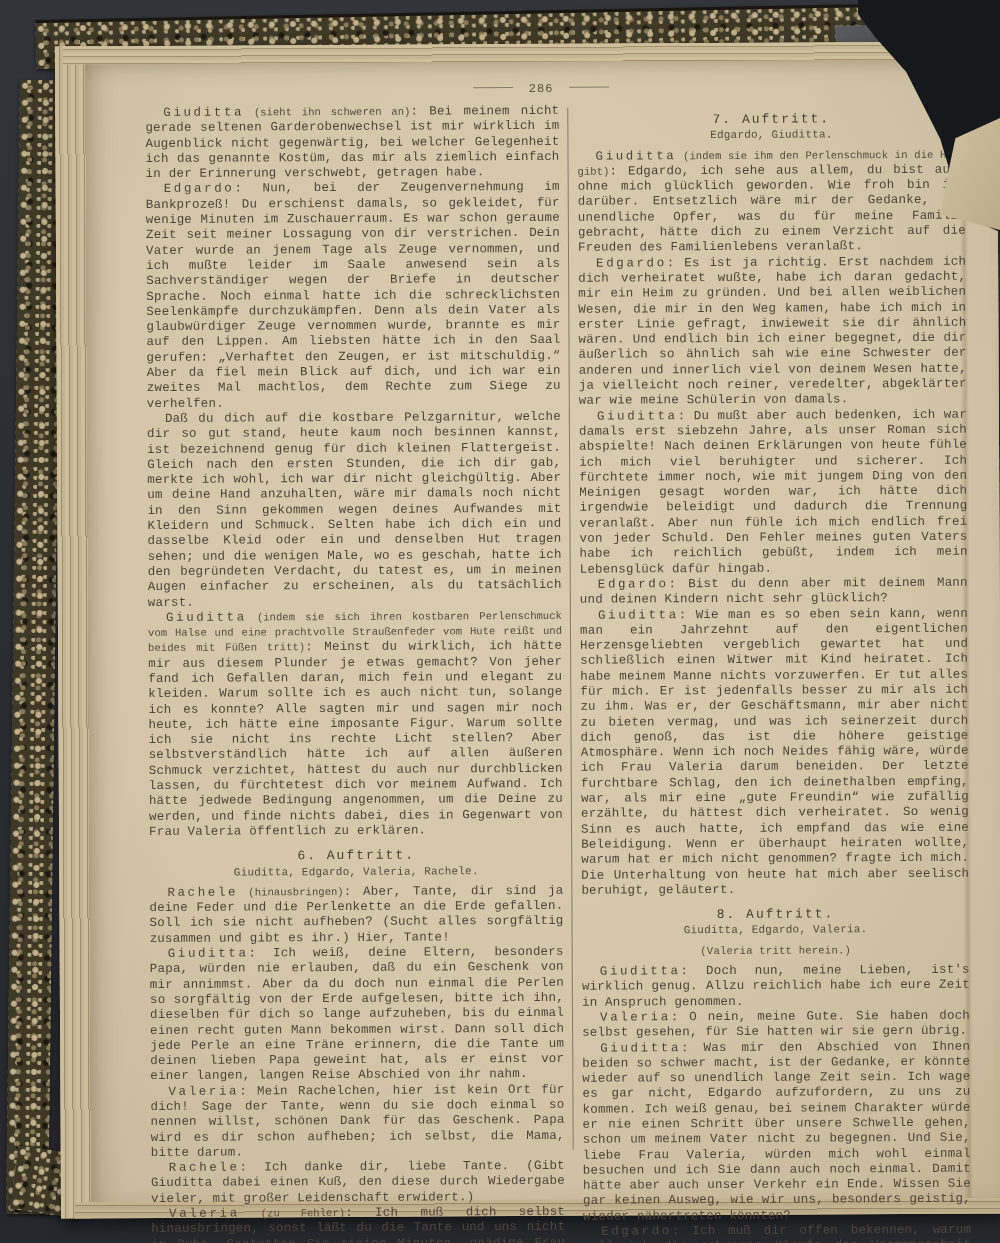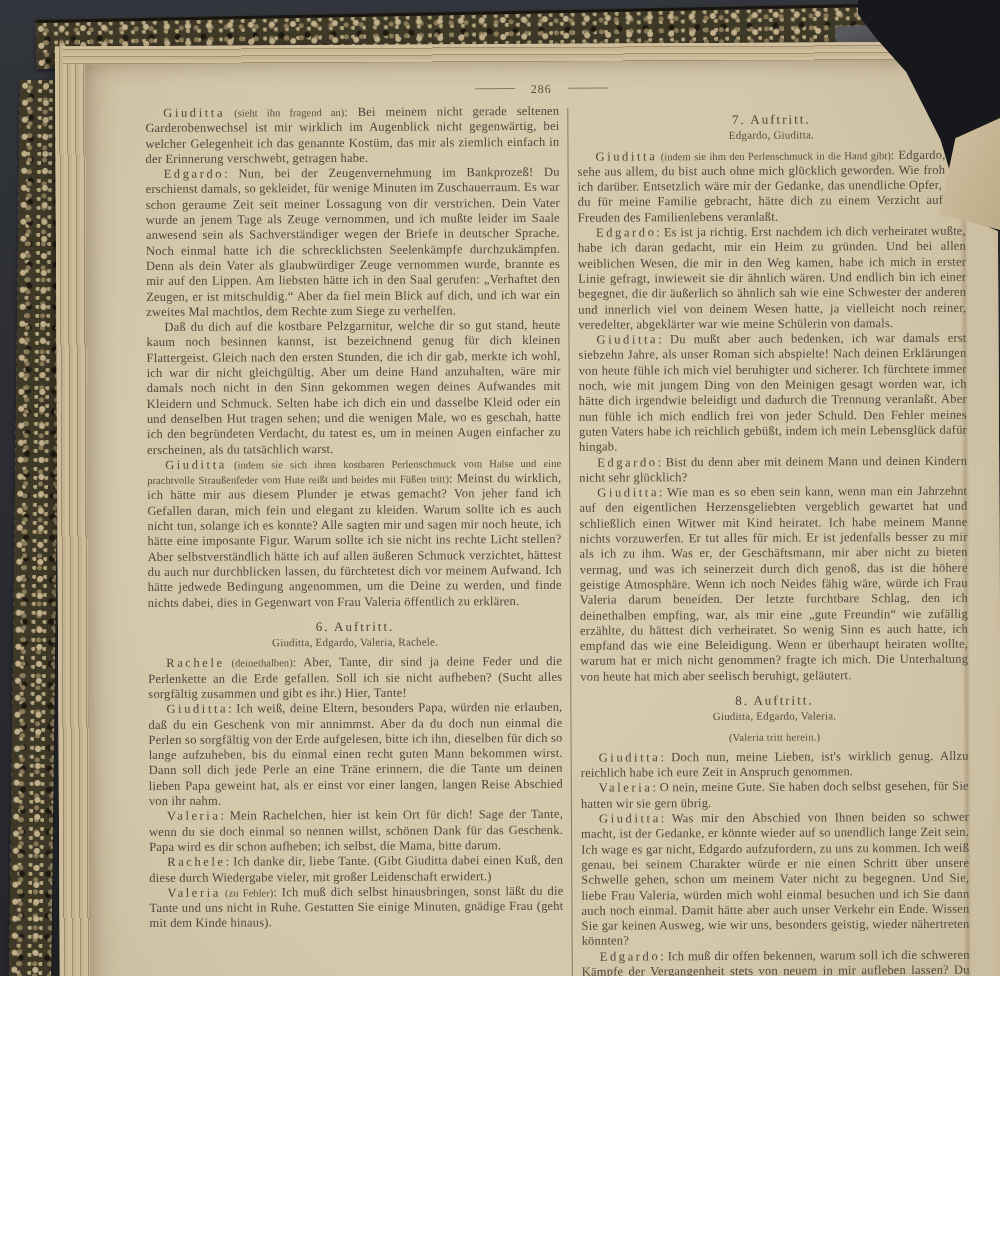--- a/index.html
+++ b/index.html
@@ -1,21 +1,21 @@
 <!DOCTYPE html>
 <html><head>
 <meta charset="utf-8">
 <style>
   html,body{margin:0;padding:0;}
   .scene{
     position:relative;
-    width:1000px;height:976px;
+    width:1000px;height:1243px;
     overflow:hidden;
     background:linear-gradient(180deg,#33353c 0%,#2c2e34 38%,#26272c 100%);
-    font-family:Liberation Serif, serif;
+    font-family:Liberation Mono, monospace;
   }
   
   .cover-top,.cover-left,.cover-corner{
     position:absolute;
     background-color:#3e3827;
     background-image:
       radial-gradient(circle at 25% 35%, #c2b08c 0 2.5px, rgba(0,0,0,0) 3.5px),
       radial-gradient(circle at 70% 65%, #8a7a58 0 2px, rgba(0,0,0,0) 3px),
       radial-gradient(circle at 45% 80%, #1e1a10 0 2.5px, rgba(0,0,0,0) 3.5px),
       radial-gradient(circle at 85% 20%, #b4a47e 0 1.8px, rgba(0,0,0,0) 2.6px);
@@ -99,27 +99,27 @@
   <div class="stack">
     <div class="stack-bottom"></div>
     <div class="page">
       <div class="crease"></div>
 
       <div class="page-header">
         <span class="rule"></span><span class="page-number">286</span><span class="rule"></span>
       </div>
 
       <div class="col col-left" id="col-left">
-          <p class="para"><span class="speaker">Giuditta</span><span class="stage-inline"> (sieht ihn fragend an)</span>: Bei meinem nicht gerade seltenen Garderobenwechsel ist mir wirklich im Augenblick nicht gegenwärtig, bei welcher Gelegenheit ich das genannte Kostüm, das mir als ziemlich einfach in der Erinnerung verschwebt, getragen habe.</p>
+          <p class="para"><span class="speaker">Giuditta</span><span class="stage-inline"> (sieht ihn schweren an)</span>: Bei meinem nicht gerade seltenen Garderobenwechsel ist mir wirklich im Augenblick nicht gegenwärtig, bei welcher Gelegenheit ich das genannte Kostüm, das mir als ziemlich einfach in der Erinnerung verschwebt, getragen habe.</p>
           <p class="para"><span class="speaker">Edgardo</span>: Nun, bei der Zeugenvernehmung im Bankprozeß! Du erschienst damals, so gekleidet, für wenige Minuten im Zuschauerraum. Es war schon geraume Zeit seit meiner Lossagung von dir verstrichen. Dein Vater wurde an jenem Tage als Zeuge vernommen, und ich mußte leider im Saale anwesend sein als Sachverständiger wegen der Briefe in deutscher Sprache. Noch einmal hatte ich die schrecklichsten Seelenkämpfe durchzukämpfen. Denn als dein Vater als glaubwürdiger Zeuge vernommen wurde, brannte es mir auf den Lippen. Am liebsten hätte ich in den Saal gerufen: „Verhaftet den Zeugen, er ist mitschuldig.“ Aber da fiel mein Blick auf dich, und ich war ein zweites Mal machtlos, dem Rechte zum Siege zu verhelfen.</p>
           <p class="para">Daß du dich auf die kostbare Pelzgarnitur, welche dir so gut stand, heute kaum noch besinnen kannst, ist bezeichnend genug für dich kleinen Flattergeist. Gleich nach den ersten Stunden, die ich dir gab, merkte ich wohl, ich war dir nicht gleichgültig. Aber um deine Hand anzuhalten, wäre mir damals noch nicht in den Sinn gekommen wegen deines Aufwandes mit Kleidern und Schmuck. Selten habe ich dich ein und dasselbe Kleid oder ein und denselben Hut tragen sehen; und die wenigen Male, wo es geschah, hatte ich den begründeten Verdacht, du tatest es, um in meinen Augen einfacher zu erscheinen, als du tatsächlich warst.</p>
           <p class="para"><span class="speaker">Giuditta</span><span class="stage-inline"> (indem sie sich ihren kostbaren Perlenschmuck vom Halse und eine prachtvolle Straußenfeder vom Hute reißt und beides mit Füßen tritt)</span>: Meinst du wirklich, ich hätte mir aus diesem Plunder je etwas gemacht? Von jeher fand ich Gefallen daran, mich fein und elegant zu kleiden. Warum sollte ich es auch nicht tun, solange ich es konnte? Alle sagten mir und sagen mir noch heute, ich hätte eine imposante Figur. Warum sollte ich sie nicht ins rechte Licht stellen? Aber selbstverständlich hätte ich auf allen äußeren Schmuck verzichtet, hättest du auch nur durchblicken lassen, du fürchtetest dich vor meinem Aufwand. Ich hätte jedwede Bedingung angenommen, um die Deine zu werden, und finde nichts dabei, dies in Gegenwart von Frau Valeria öffentlich zu erklären.</p>
           <div class="scene-heading">6. Auftritt.</div>
           <div class="cast-line">Giuditta, Edgardo, Valeria, Rachele.</div>
-          <p class="para"><span class="speaker">Rachele</span><span class="stage-inline"> (deinethalben)</span>: Aber, Tante, dir sind ja deine Feder und die Perlenkette an die Erde gefallen. Soll ich sie nicht aufheben? (Sucht alles sorgfältig zusammen und gibt es ihr.) Hier, Tante!</p>
+          <p class="para"><span class="speaker">Rachele</span><span class="stage-inline"> (hinausbringen)</span>: Aber, Tante, dir sind ja deine Feder und die Perlenkette an die Erde gefallen. Soll ich sie nicht aufheben? (Sucht alles sorgfältig zusammen und gibt es ihr.) Hier, Tante!</p>
           <p class="para"><span class="speaker">Giuditta</span>: Ich weiß, deine Eltern, besonders Papa, würden nie erlauben, daß du ein Geschenk von mir annimmst. Aber da du doch nun einmal die Perlen so sorgfältig von der Erde aufgelesen, bitte ich ihn, dieselben für dich so lange aufzuheben, bis du einmal einen recht guten Mann bekommen wirst. Dann soll dich jede Perle an eine Träne erinnern, die die Tante um deinen lieben Papa geweint hat, als er einst vor einer langen, langen Reise Abschied von ihr nahm.</p>
           <p class="para"><span class="speaker">Valeria</span>: Mein Rachelchen, hier ist kein Ort für dich! Sage der Tante, wenn du sie doch einmal so nennen willst, schönen Dank für das Geschenk. Papa wird es dir schon aufheben; ich selbst, die Mama, bitte darum.</p>
           <p class="para"><span class="speaker">Rachele</span>: Ich danke dir, liebe Tante. (Gibt Giuditta dabei einen Kuß, den diese durch Wiedergabe vieler, mit großer Leidenschaft erwidert.)</p>
           <p class="para"><span class="speaker">Valeria</span><span class="stage-inline"> (zu Fehler)</span>: Ich muß dich selbst hinausbringen, sonst läßt du die Tante und uns nicht in Ruhe. Gestatten Sie einige Minuten, gnädige Frau (geht mit dem Kinde hinaus).</p>
         </div>
       <div class="divider"></div>
       <div class="col col-right" id="col-right">
           <div class="scene-heading">7. Auftritt.</div>
           <div class="cast-line">Edgardo, Giuditta.</div>
           <p class="para"><span class="speaker">Giuditta</span><span class="stage-inline"> (indem sie ihm den Perlenschmuck in die Hand gibt)</span>: Edgardo, ich sehe aus allem, du bist auch ohne mich glücklich geworden. Wie froh bin ich darüber. Entsetzlich wäre mir der Gedanke, das unendliche Opfer, was du für meine Familie gebracht, hätte dich zu einem Verzicht auf die Freuden des Familienlebens veranlaßt.</p>

